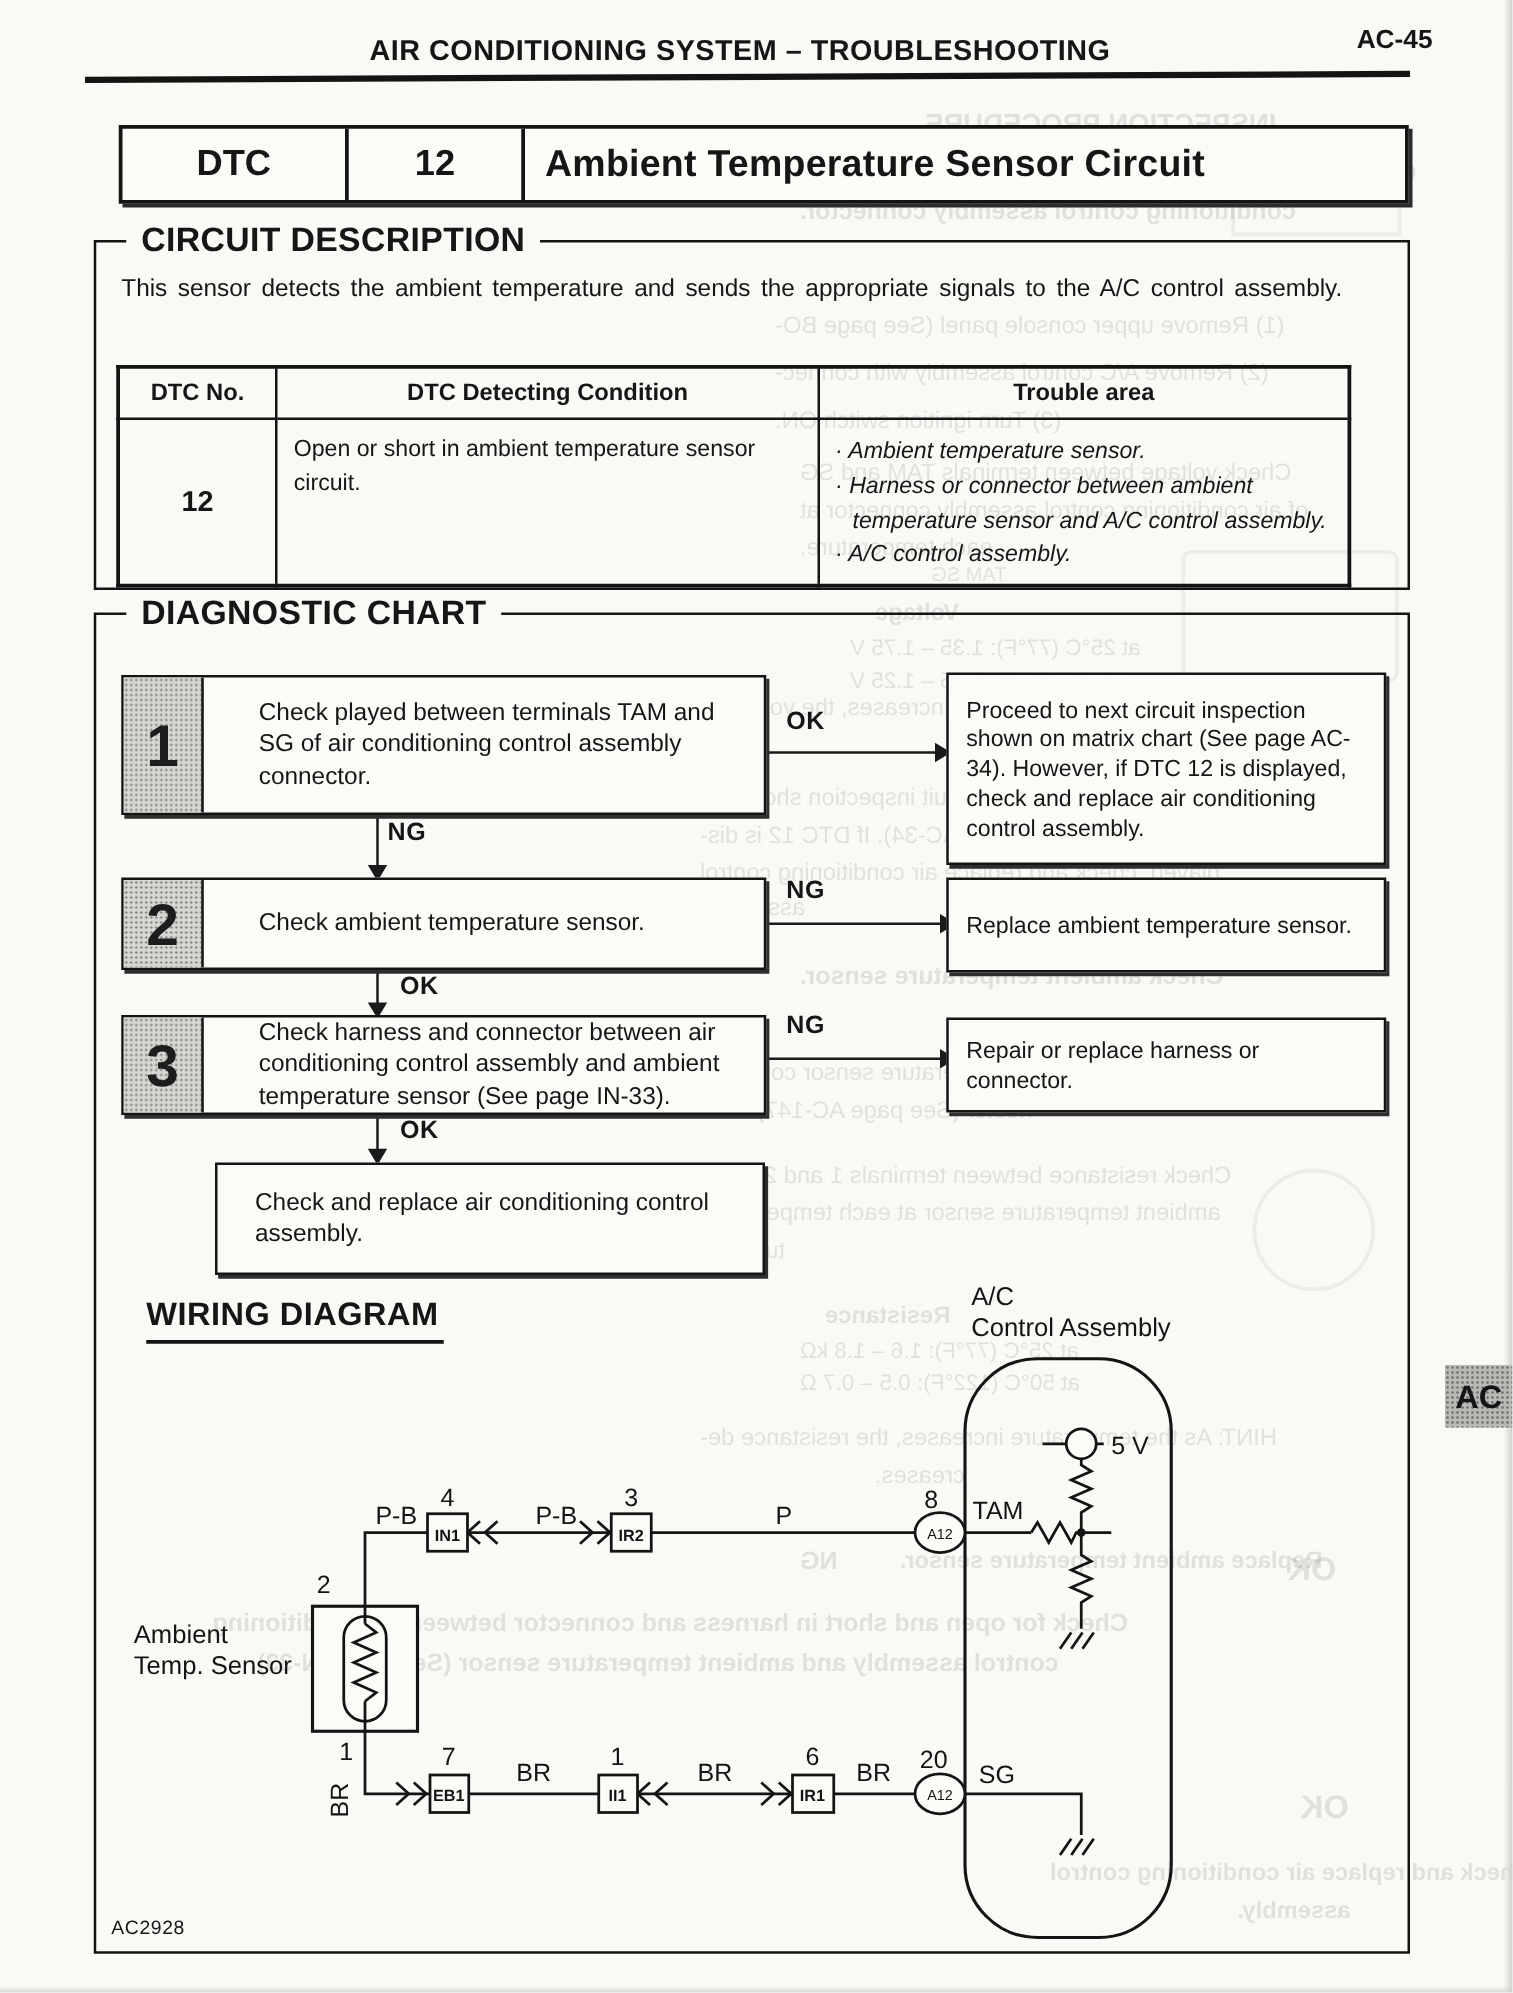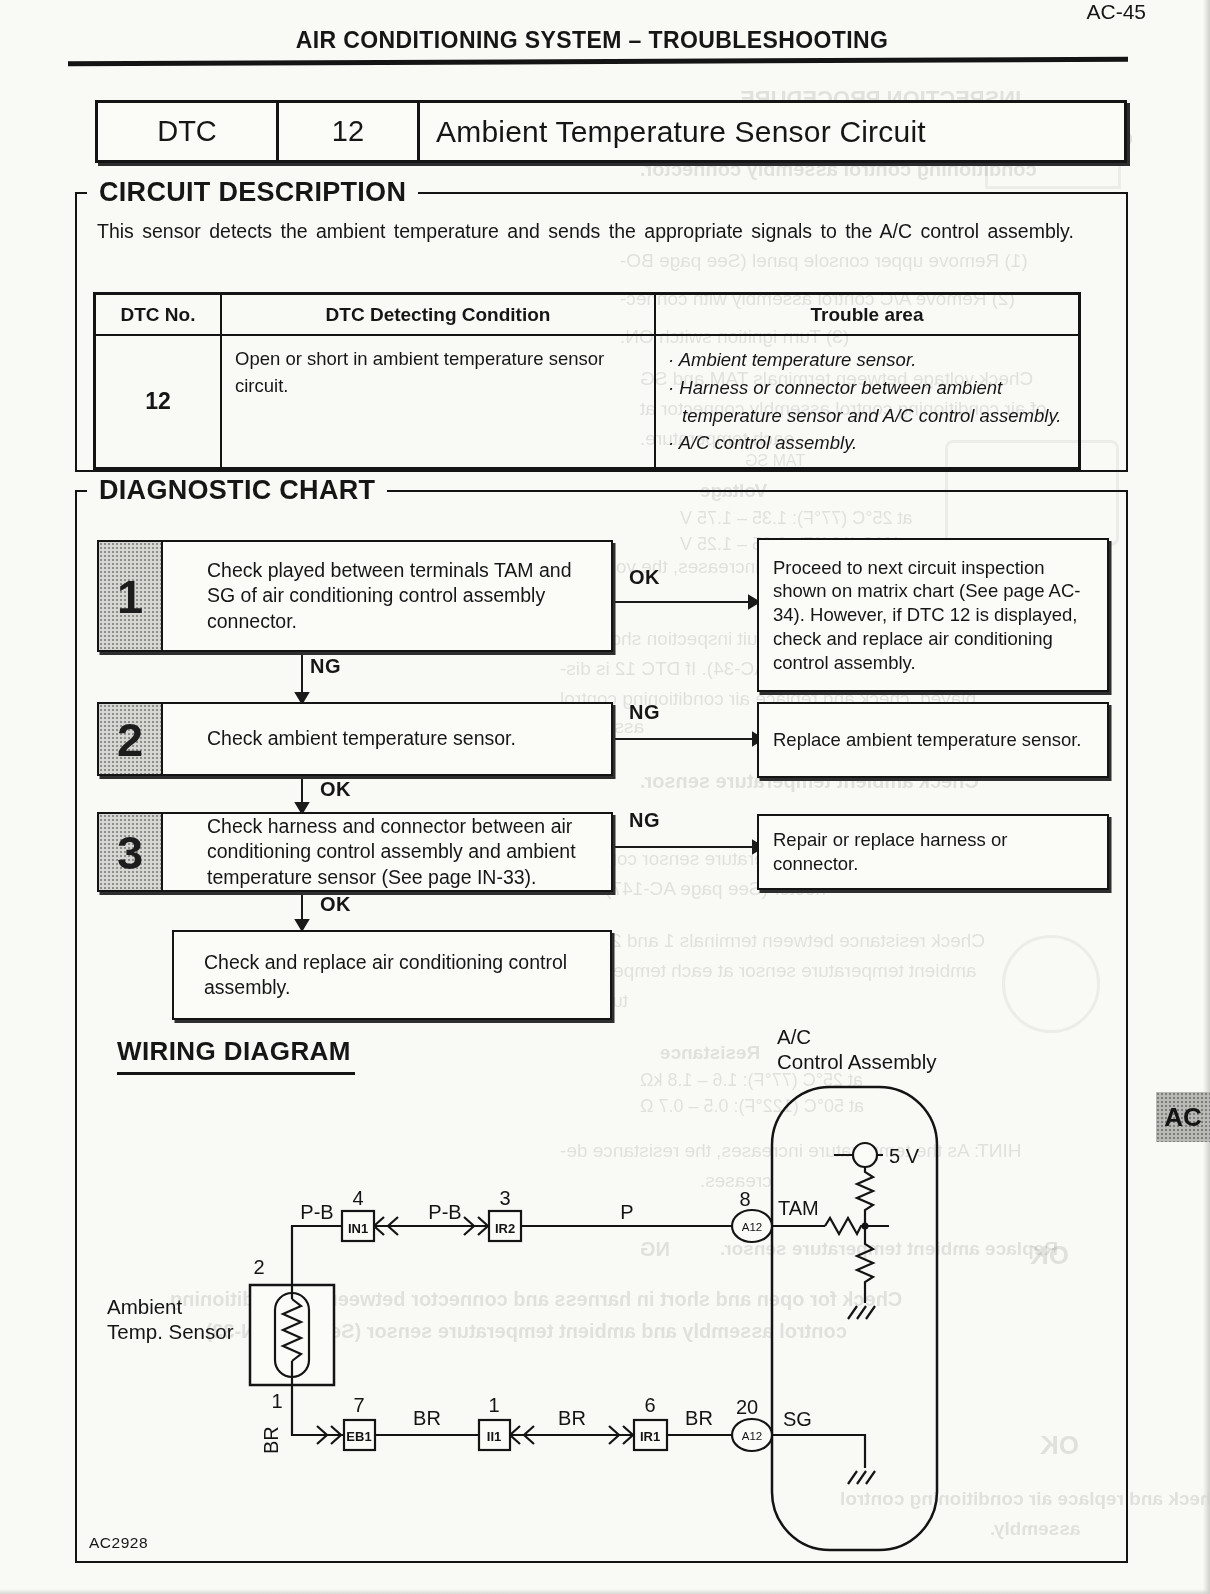--- a/index.html
+++ b/index.html
@@ -14,38 +14,38 @@
   .ghost-layer{position:absolute;inset:0;z-index:0;}
   .ghost{position:absolute;transform:scaleX(-1);color:#40403e;opacity:.13;
          white-space:nowrap;filter:blur(.5px);}
   .ghost-shape{position:absolute;border:3px solid #6e6e6c;opacity:.09;}
 
   .z1{z-index:1;}
 
   
   .hdr-title{position:absolute;top:27px;left:92px;right:118px;text-align:center;
              font-weight:bold;font-size:23px;letter-spacing:.4px;}
-  .page-code{position:absolute;top:0;right:64px;font-weight:normal;font-size:21px;}
+  .page-code{position:absolute;top:20px;right:64px;font-weight:bold;font-size:21px;}
   .hdr-rule{position:absolute;top:59px;left:68px;width:1060px;height:5px;background:#141414;
             transform:rotate(-.25deg);}
 
   
   .dtc-banner{position:absolute;top:100px;left:95px;width:1032px;height:63px;
               border:3px solid #141414;background:#fbfbf8;box-shadow:3px 3px 0 #2c2c2c;
               display:flex;box-sizing:border-box;}
-  .dtc-banner .cell{display:flex;align-items:center;justify-content:center;font-weight:normal;}
+  .dtc-banner .cell{display:flex;align-items:center;justify-content:center;font-weight:bold;}
   .dtc-c1{width:178px;border-right:3px solid #141414;font-size:29px;}
   .dtc-c2{width:138px;border-right:3px solid #141414;font-size:29px;}
   .dtc-c3{flex:1;font-size:30px;justify-content:flex-start !important;padding-left:16px;letter-spacing:.2px;}
 
   
   .section{position:absolute;border:2.5px solid #141414;box-sizing:border-box;}
   #sec-cd{top:192px;left:75px;width:1053px;height:280px;}
   #sec-dc{top:490px;left:75px;width:1053px;height:1073px;}
-  .sec-head{position:absolute;top:-18px;left:10px;background:#f9f9f6;padding:0 12px;
+  .sec-head{position:absolute;top:-18px;left:24px;background:#f9f9f6;padding:0 12px;
             font-size:27px;font-weight:bold;letter-spacing:.3px;line-height:1.2;text-align:center;}
 
   .cd-body{position:absolute;top:24px;left:20px;width:1002px;margin:0;
            font-size:19.5px;line-height:1.42;text-align:justify;word-spacing:3px;}
 
   .dtc-table{position:absolute;top:98px;left:16px;border-collapse:collapse;
              border:3px solid #141414;background:transparent;}
   .dtc-table th,.dtc-table td{border:2.5px solid #141414;}
   .dtc-table th{font-size:19px;font-weight:bold;height:37px;text-align:center;}
   .col-no{width:122px;} .col-cond{width:430px;} .col-trouble{width:420px;}

